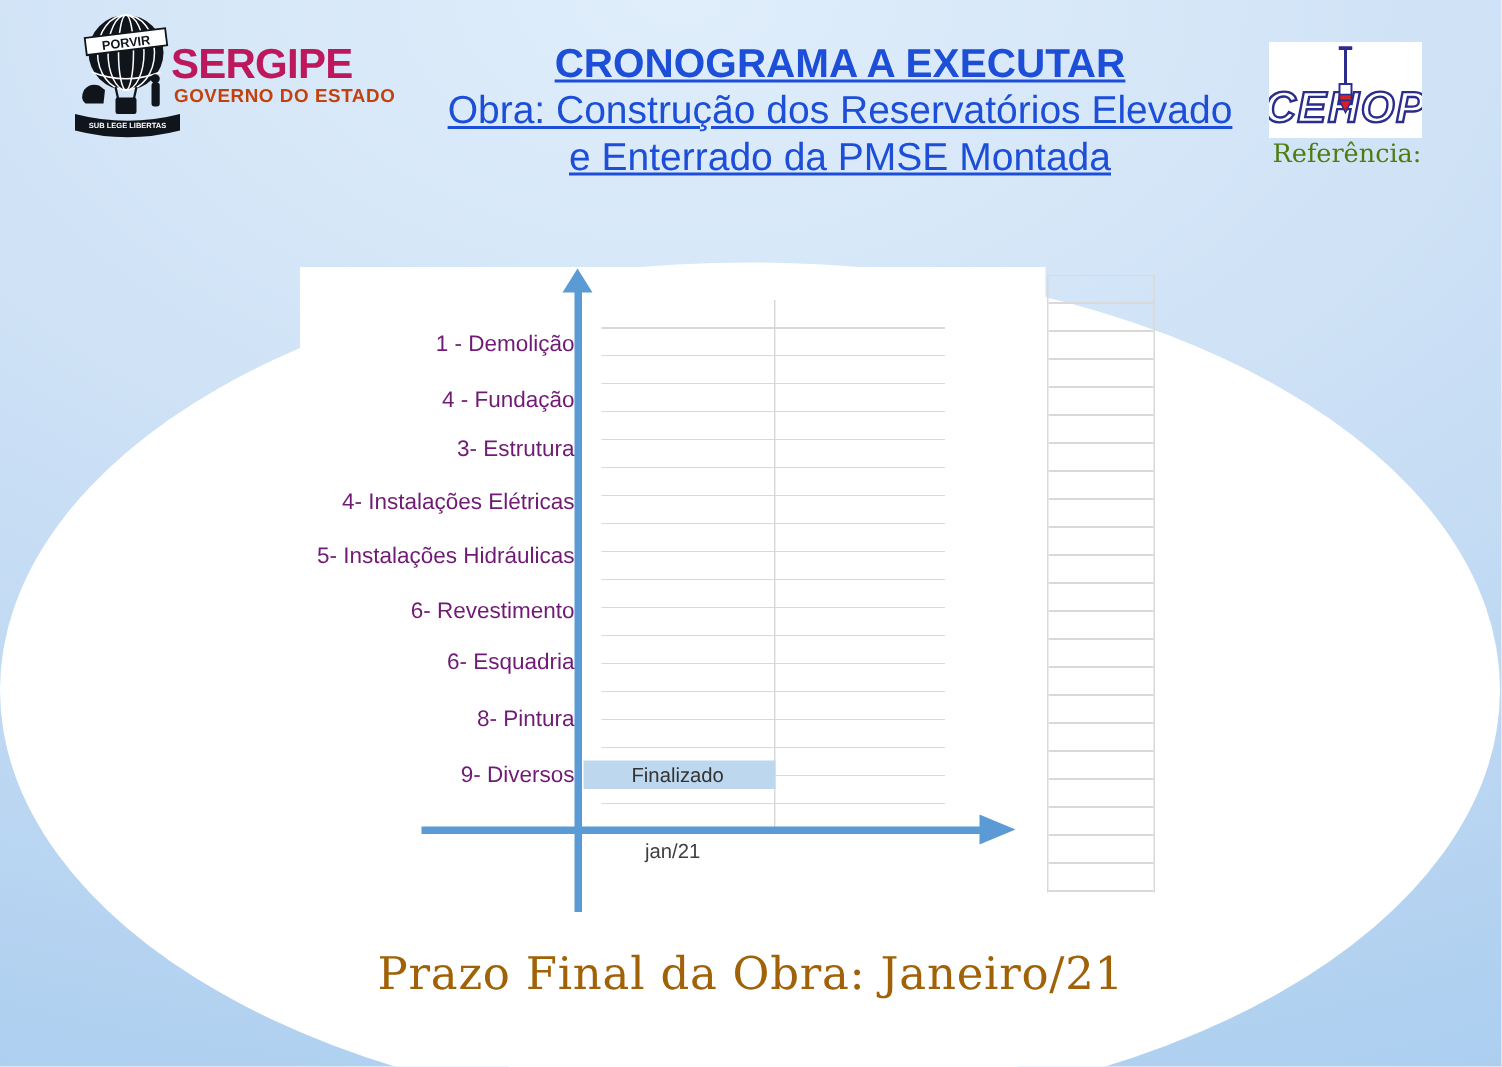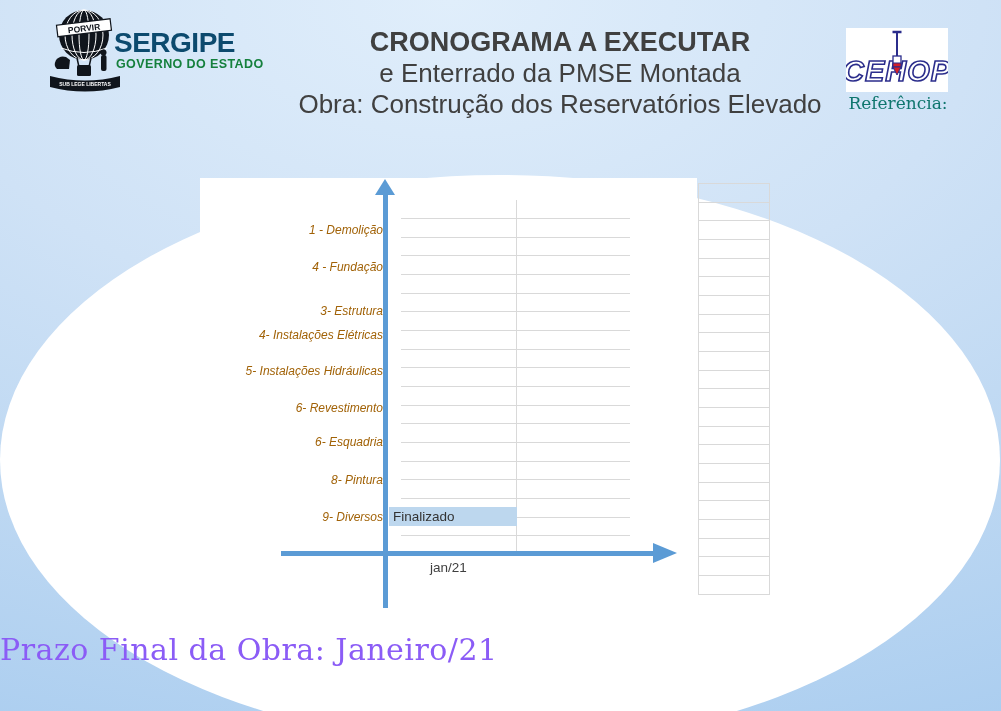--- a/index.html
+++ b/index.html
@@ -6,52 +6,52 @@
   body{width:1001px;height:711px;overflow:hidden;position:relative;
        font-family:"Liberation Sans",sans-serif;
        background:radial-gradient(ellipse 140% 120% at 45% 0%, #e0eefb 0%, #cfe2f6 38%, #bcd7f2 68%, #a6cbef 100%);}
   .abs{position:absolute;}
 
   
   #ellipse{left:0;top:175px;width:1000px;height:570px;border-radius:50%;background:#ffffff;}
 
   
   #emblem{left:48px;top:8px;width:74px;height:94px;}
-  #state-name{left:114px;top:27px;font-size:28px;font-weight:800;letter-spacing:-0.5px;color:#0c4a6e;}
-  #state-sub{left:116px;top:57px;font-size:12.5px;font-weight:700;letter-spacing:0.4px;color:#15803d;}
-  #title-block{left:260px;top:26px;width:600px;text-align:center;color:#404040;}
+  #state-name{left:114px;top:27px;font-size:28px;font-weight:800;letter-spacing:-0.5px;color:#be185d;}
+  #state-sub{left:116px;top:57px;font-size:12.5px;font-weight:700;letter-spacing:0.4px;color:#c2410c;}
+  #title-block{left:260px;top:26px;width:600px;text-align:center;color:#1d4ed8;text-decoration:underline;}
   #title-line1{font-size:27px;font-weight:700;line-height:32px;}
   #title-line2,#title-line3{font-size:26px;font-weight:500;line-height:31px;}
   #cehop-box{left:846px;top:28px;width:102px;height:64px;background:#ffffff;}
-  #reference{left:808px;top:92px;width:180px;text-align:center;color:#0f766e;
+  #reference{left:808px;top:92px;width:180px;text-align:center;color:#4d7c0f;
              font-family:"DejaVu Serif",serif;font-size:17px;line-height:22px;font-weight:500;}
 
   
   #plot-bg{left:200px;top:178px;width:497px;height:422px;background:#ffffff;}
   #main-grid{left:401px;top:218px;width:229px;height:337px;
      background-image:repeating-linear-gradient(to bottom,#d9d9d9 0,#d9d9d9 1px,transparent 1px,transparent 18.66px);}
   #grid-divider{left:516px;top:200px;width:1px;height:354px;background:#d9d9d9;}
   #right-strip{left:698px;top:183px;width:70px;height:412px;
      border-left:1px solid #d9d9d9;border-right:1px solid #d9d9d9;
      background-image:repeating-linear-gradient(to bottom,#d9d9d9 0,#d9d9d9 1px,transparent 1px,transparent 18.66px);}
   #y-axis{left:383px;top:194px;width:5px;height:414px;background:#5b9bd5;}
   #y-arrow{left:375px;top:179px;width:0;height:0;
      border-left:10px solid transparent;border-right:10px solid transparent;border-bottom:16px solid #5b9bd5;}
   #x-axis{left:281px;top:551px;width:374px;height:5px;background:#5b9bd5;}
   #x-arrow{left:653px;top:543px;width:0;height:0;
      border-top:10px solid transparent;border-bottom:10px solid transparent;border-left:24px solid #5b9bd5;}
-  .cat{position:absolute;right:0;height:18px;line-height:18px;font-size:12px;color:#a16207;white-space:nowrap;font-style:italic;}
+  .cat{position:absolute;right:0;height:18px;line-height:18px;font-size:15px;color:#701a75;white-space:nowrap;}
   #cat-labels{left:205px;top:0;width:178px;height:600px;}
   #finalizado-cell{left:389px;top:507px;width:128px;height:19px;background:#bdd7ee;
-     font-size:13.5px;line-height:19px;color:#333;padding-left:4px;box-sizing:border-box;}
+     font-size:13.5px;line-height:19px;color:#333;padding-left:32px;box-sizing:border-box;}
   #x-tick{left:430px;top:560px;width:60px;text-align:left;font-size:13.5px;color:#3f3f3f;}
 
   
-  #footer-text{left:0;top:632px;width:100%;text-align:left;
-     font-family:"DejaVu Serif",serif;font-size:30px;color:#8b5cf6;letter-spacing:0.5px;}
+  #footer-text{left:0;top:632px;width:100%;text-align:center;
+     font-family:"DejaVu Serif",serif;font-size:30px;color:#a16207;letter-spacing:0.5px;}
 </style>
 </head>
 <body>
 
 <div id="ellipse" class="abs"></div>
 
 <svg id="emblem" class="abs" viewBox="0 0 74 94">
   <circle cx="36" cy="27" r="25" fill="#10151c"></circle>
   <ellipse cx="36" cy="27" rx="19" ry="25" fill="none" stroke="#ffffff" stroke-width="1"></ellipse>
   <ellipse cx="36" cy="27" rx="12" ry="25" fill="none" stroke="#ffffff" stroke-width="1"></ellipse>
@@ -68,22 +68,22 @@
   <rect x="53" y="47" width="5.5" height="16" rx="2" fill="#10151c"></rect>
   <path d="M2 68 Q37 77 72 68 L72 79 Q37 88 2 79 Z" fill="#10151c"></path>
   <text x="37" y="77.5" font-size="5" font-weight="bold" text-anchor="middle" fill="#ffffff" font-family="Liberation Sans, sans-serif">SUB LEGE LIBERTAS</text>
 </svg>
 
 <div id="state-name" class="abs">SERGIPE</div>
 <div id="state-sub" class="abs">GOVERNO DO ESTADO</div>
 
 <div id="title-block" class="abs">
   <div id="title-line1">CRONOGRAMA A EXECUTAR</div>
+  <div id="title-line2">Obra: Construção dos Reservatórios Elevado</div>
   <div id="title-line3">e Enterrado da PMSE Montada</div>
-  <div id="title-line2">Obra: Construção dos Reservatórios Elevado</div>
 </div>
 
 <div id="cehop-box" class="abs">
   <svg viewBox="0 0 102 64" width="102" height="64">
     <line x1="46.5" y1="4" x2="55.5" y2="4" stroke="#2b2d8c" stroke-width="2.5"></line>
     <line x1="51" y1="4" x2="51" y2="30" stroke="#2b2d8c" stroke-width="2"></line>
     <text x="51" y="53" text-anchor="middle" font-size="29" font-weight="800" font-style="italic" fill="#ffffff" stroke="#2b2d8c" stroke-width="1.6" letter-spacing="1" font-family="Liberation Sans, sans-serif">CEHOP</text>
     <rect x="47" y="28" width="8" height="9" fill="#ffffff" stroke="#2b2d8c" stroke-width="1.3"></rect>
     <rect x="47" y="35" width="8" height="4" fill="#d42027" stroke="#2b2d8c" stroke-width="1"></rect>
     <path d="M47 39 h8 l-4 8 z" fill="#d42027" stroke="#2b2d8c" stroke-width="1"></path>
@@ -100,21 +100,21 @@
 <div id="right-strip" class="abs"></div>
 
 <div id="y-axis" class="abs"></div>
 <div id="y-arrow" class="abs"></div>
 <div id="x-axis" class="abs"></div>
 <div id="x-arrow" class="abs"></div>
 
 <div id="cat-labels" class="abs">
   <div class="cat" style="top:221px">1 - Demolição</div>
   <div class="cat" style="top:258px">4 - Fundação</div>
-  <div class="cat" style="top:302px">3- Estrutura</div>
+  <div class="cat" style="top:291px">3- Estrutura</div>
   <div class="cat" style="top:326px">4- Instalações Elétricas</div>
   <div class="cat" style="top:362px">5- Instalações Hidráulicas</div>
   <div class="cat" style="top:399px">6- Revestimento</div>
   <div class="cat" style="top:433px">6- Esquadria</div>
   <div class="cat" style="top:471px">8- Pintura</div>
   <div class="cat" style="top:508px">9- Diversos</div>
 </div>
 
 <div id="finalizado-cell" class="abs">Finalizado</div>
 

